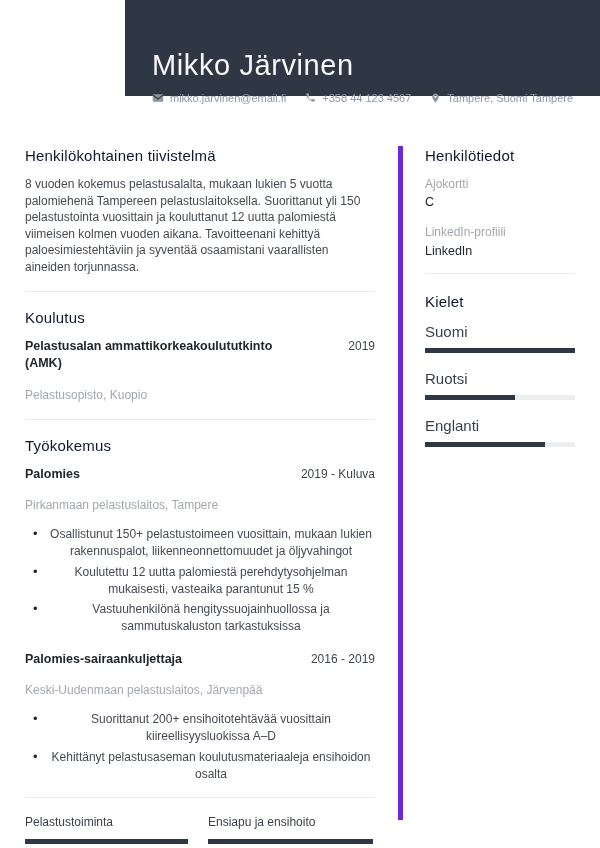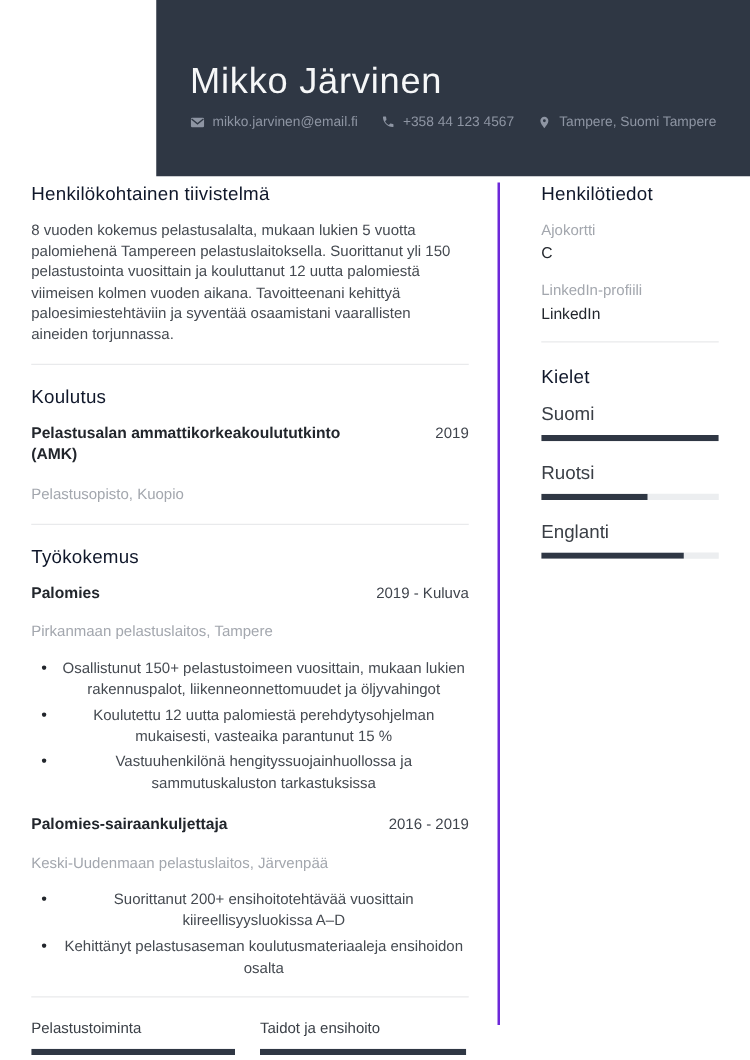--- a/index.html
+++ b/index.html
@@ -11,21 +11,21 @@
     background: #ffffff;
     font-family: "Liberation Sans", sans-serif;
     overflow: hidden;
     margin: 0 auto;
   }
 
   
   .header {
     position: absolute;
     left: 125px; top: 0;
-    width: 475px; height: 141px;
+    width: 475px; height: 96px;
     background: #2f3744;
     color: #ffffff;
     padding: 50px 20px 0 27px;
   }
   .name {
     font-size: 29px;
     font-weight: 400;
     letter-spacing: 0.6px;
     color: #f6f7f8;
     line-height: 1.1;
@@ -45,22 +45,22 @@
   
   .main {
     position: absolute;
     left: 25px; top: 146px;
     width: 350px;
   }
   .sidebar {
     position: absolute;
     left: 398px; top: 146px;
     width: 177px;
-    padding-left: 33px;
-    border-left: 2px solid #6d28d9;
+    padding-left: 22px;
+    border-left: 5px solid #6d28d9;
     min-height: 674px;
   }
 
   h2.section-title {
     font-size: 15px;
     font-weight: 400;
     color: #0f172a;
     letter-spacing: 0.2px;
     margin-bottom: 10px;
     line-height: 1.35;
@@ -264,21 +264,21 @@
 
     <section>
       <div class="skills-grid">
         <div class="skill">
           <div class="skill-label">Pelastustoiminta</div>
           <div class="bar">
               <div class="bar-fill" style="width: 100%;"></div>
             </div>
         </div>
         <div class="skill">
-          <div class="skill-label">Taidot ja ensihoito</div>
+          <div class="skill-label">Ensiapu ja ensihoito</div>
           <div class="bar">
               <div class="bar-fill" style="width: 100%;"></div>
             </div>
         </div>
 
       </div>
     </section>
   </main>
 
   <aside class="sidebar">

